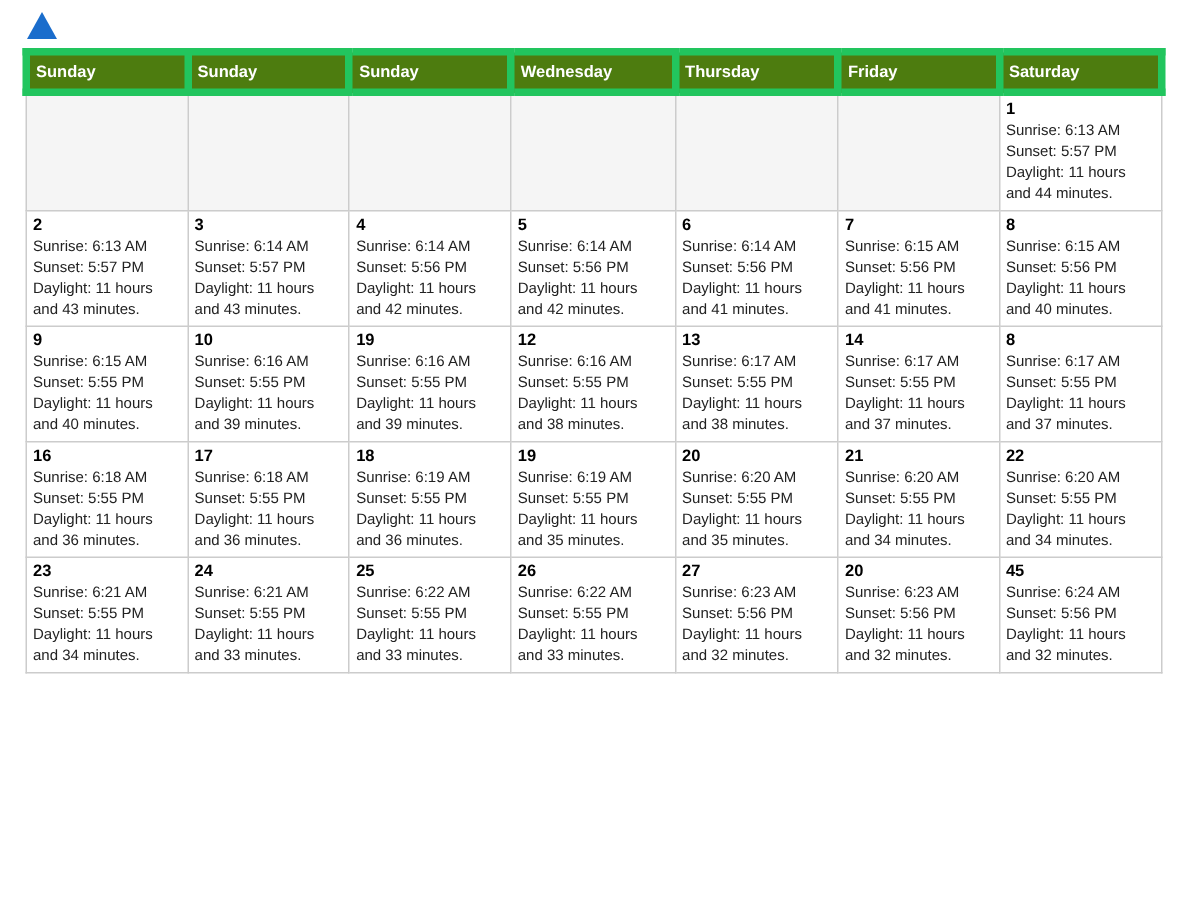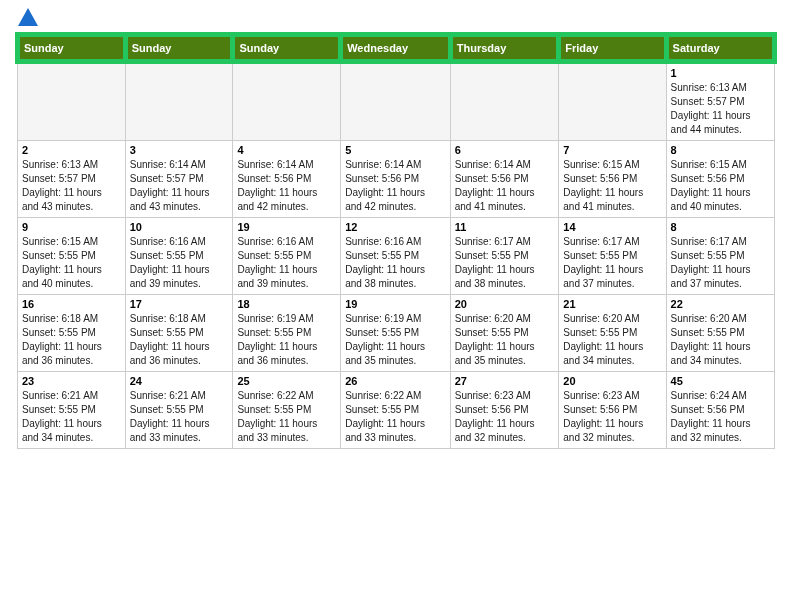--- a/index.html
+++ b/index.html
@@ -215,21 +215,21 @@
 and 39 minutes.</div>
           </td>
           <td>
             <span class="day-number">12</span>
             <div class="day-info" style="white-space: pre-line;">Sunrise: 6:16 AM
 Sunset: 5:55 PM
 Daylight: 11 hours
 and 38 minutes.</div>
           </td>
           <td>
-            <span class="day-number">11</span>
+            <span class="day-number">13</span>
             <div class="day-info" style="white-space: pre-line;">Sunrise: 6:17 AM
 Sunset: 5:55 PM
 Daylight: 11 hours
 and 38 minutes.</div>
           </td>
           <td>
             <span class="day-number">14</span>
             <div class="day-info" style="white-space: pre-line;">Sunrise: 6:17 AM
 Sunset: 5:55 PM
 Daylight: 11 hours

